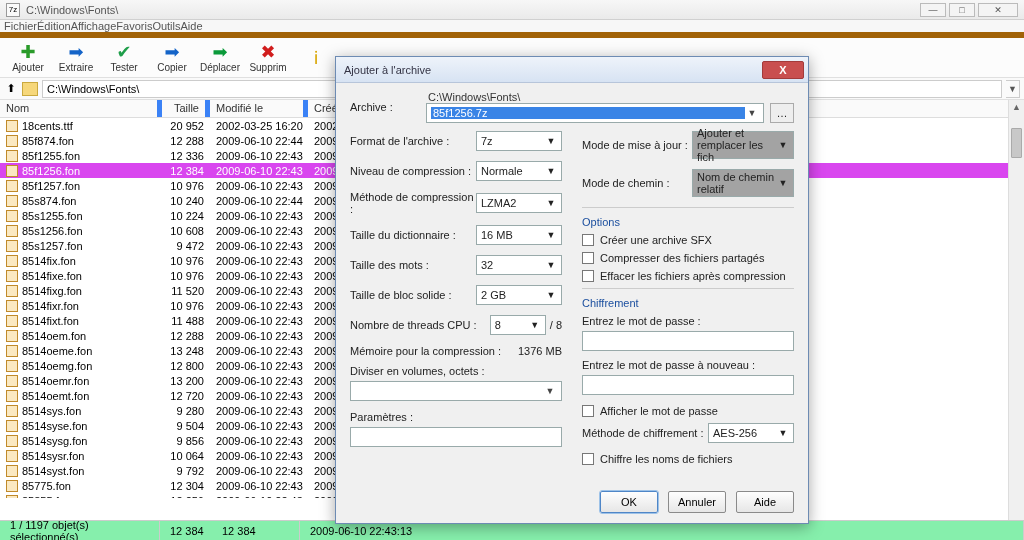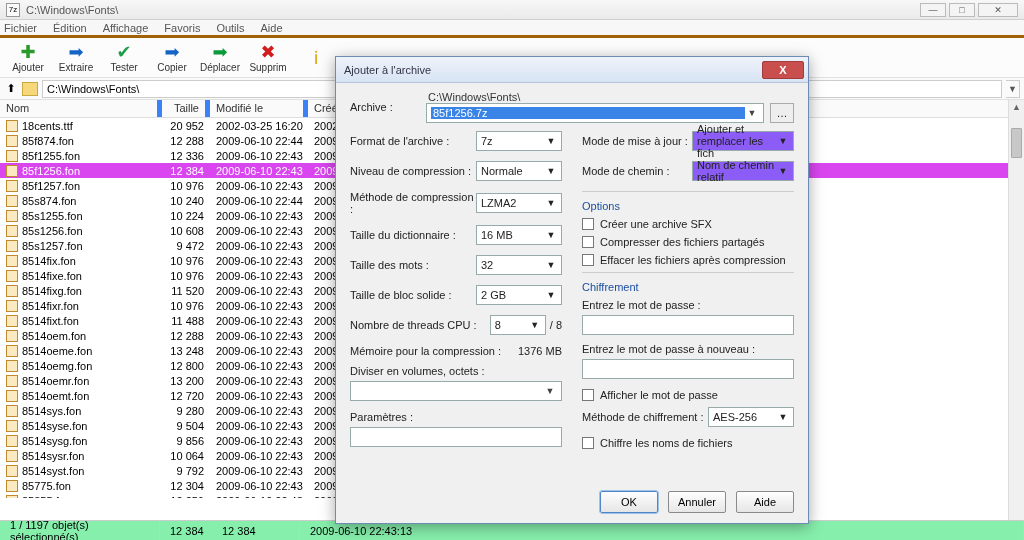--- a/index.html
+++ b/index.html
@@ -5,21 +5,21 @@
 * { box-sizing: border-box; margin: 0; padding: 0; font-family: "Segoe UI", Tahoma, sans-serif; font-size: 11px; }
 body { background: #fff; width: 1024px; height: 540px; overflow: hidden; position: relative; }
 
 
 .titlebar { height: 20px; background: linear-gradient(#f7f7f7,#eaeaea); border-bottom: 1px solid #d0d0d0; display: flex; align-items: center; padding: 0 6px; }
 .titlebar .icon7z { width: 14px; height: 14px; background: #fafafa; border: 1px solid #999; margin-right: 6px; font-size: 8px; text-align:center; line-height:12px;}
 .titlebar .title { flex: 1; color: #555; }
 .titlebar .winbtn { width: 26px; height: 14px; border: 1px solid #bbb; margin-left: 3px; background: #f4f4f4; text-align: center; font-size: 9px; line-height: 12px; color:#555; }
 .titlebar .winbtn.close { width: 40px; background: #f4f4f4; }
 
-.menubar { height: 18px; display: flex; align-items: center; padding: 0 4px; gap: 16px; color: #555; background:#f7f7f7; border-bottom:3px solid #a16207;}
+.menubar { height: 18px; display: flex; align-items: center; padding: 0 4px; gap: 0; color: #555; background:#f7f7f7; border-bottom:6px solid #a16207;}
 .menubar span { cursor: default; }
 
 .toolbar { height: 40px; display: flex; align-items: center; padding: 2px 4px; gap: 0; background:#fcfcfc; border-bottom:1px solid #e0e0e0;}
 .tbtn { width: 48px; text-align: center; color: #333; }
 .tbtn .glyph { height: 20px; font-size: 18px; line-height: 20px; display:flex; align-items:center; justify-content:center;}
 .tbtn .lbl { font-size: 10px; }
 
 .pathbar { height: 22px; display: flex; align-items: center; padding: 0 4px; gap: 4px; background:#fafafa; border-bottom:1px solid #e0e0e0;}
 .pathbar .folder { width: 16px; height: 14px; background:#f6d77a; border:1px solid #caa93e; }
 .pathbar input { flex:1; height: 18px; border:1px solid #ccc; padding:0 4px; }
@@ -75,21 +75,21 @@
 .frow .fsel .val { flex:1; }
 .frow .suffix { margin-left:4px;}
 .memrow { display:flex; margin-bottom:8px;}
 .memrow .mlab { flex:1; } .memrow .mval { text-align:right; }
 .txtinput { width:100%; height:20px; border:1px solid #9aa; background:#fff; padding:0 4px; }
 .grpbox { border-top:1px solid #ccc; padding-top:8px; margin-top:4px;}
 .grplabel { color:#1a4e9e; margin-bottom:6px; }
 .chk { display:flex; align-items:center; gap:6px; margin-bottom:6px;}
 .chk .box { width:12px; height:12px; border:1px solid #777; background:#fff;}
 .rlab { width:110px; }
-.rsel { flex:1; height:20px; border:1px solid #9aa; background:#8b5cf6; display:flex; align-items:center; padding:0 4px;}
+.rsel { flex:1; height:28px; border:1px solid #9aa; background:#a3a3a3; display:flex; align-items:center; padding:0 4px;}
 .rsel .car{ width:12px; text-align:center; font-size:9px;}
 .rsel .val{flex:1;}
 .dlg-footer { position:absolute; bottom:10px; right:14px; display:flex; gap:10px;}
 .dlg-footer button { width:58px; height:22px; border:1px solid #8a8a8a; background:linear-gradient(#fefefe,#e6e6e6); border-radius:2px; }
 .dlg-footer button.primary { border:1px solid #4f86c7; outline:1px solid #9dc2e8; }
 </style>
 </head>
 <body>
 
 <div class="titlebar">

